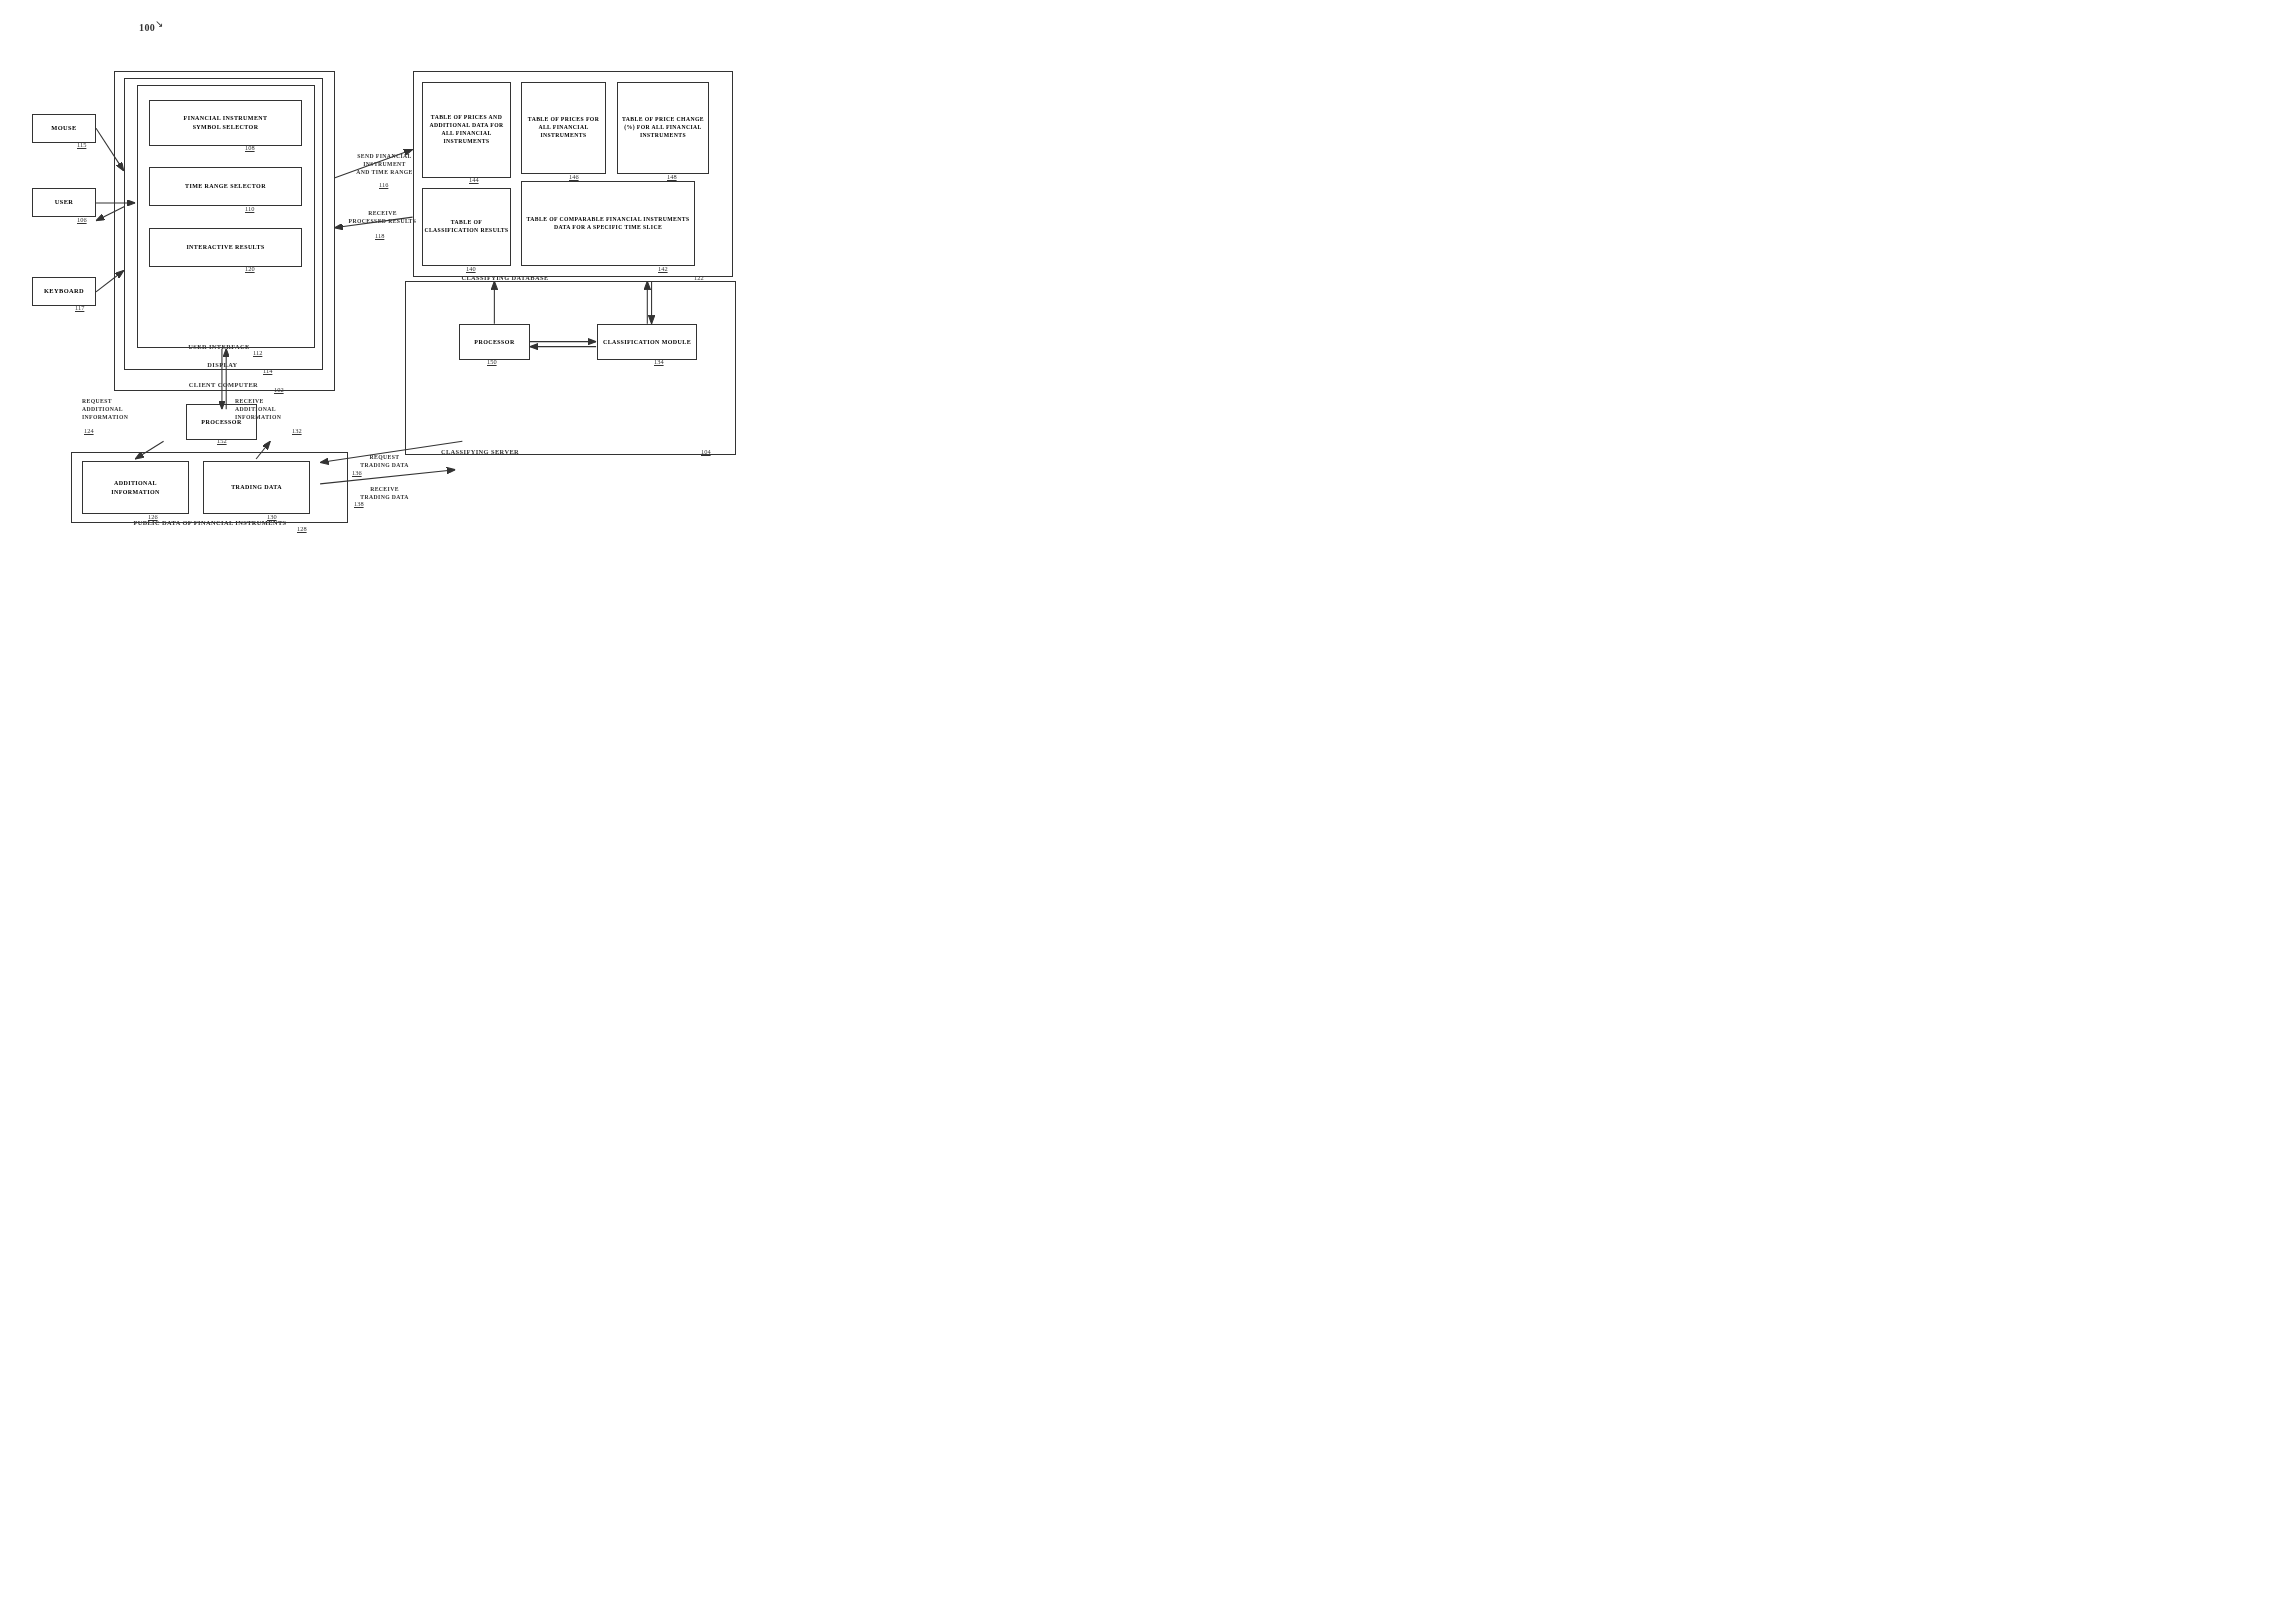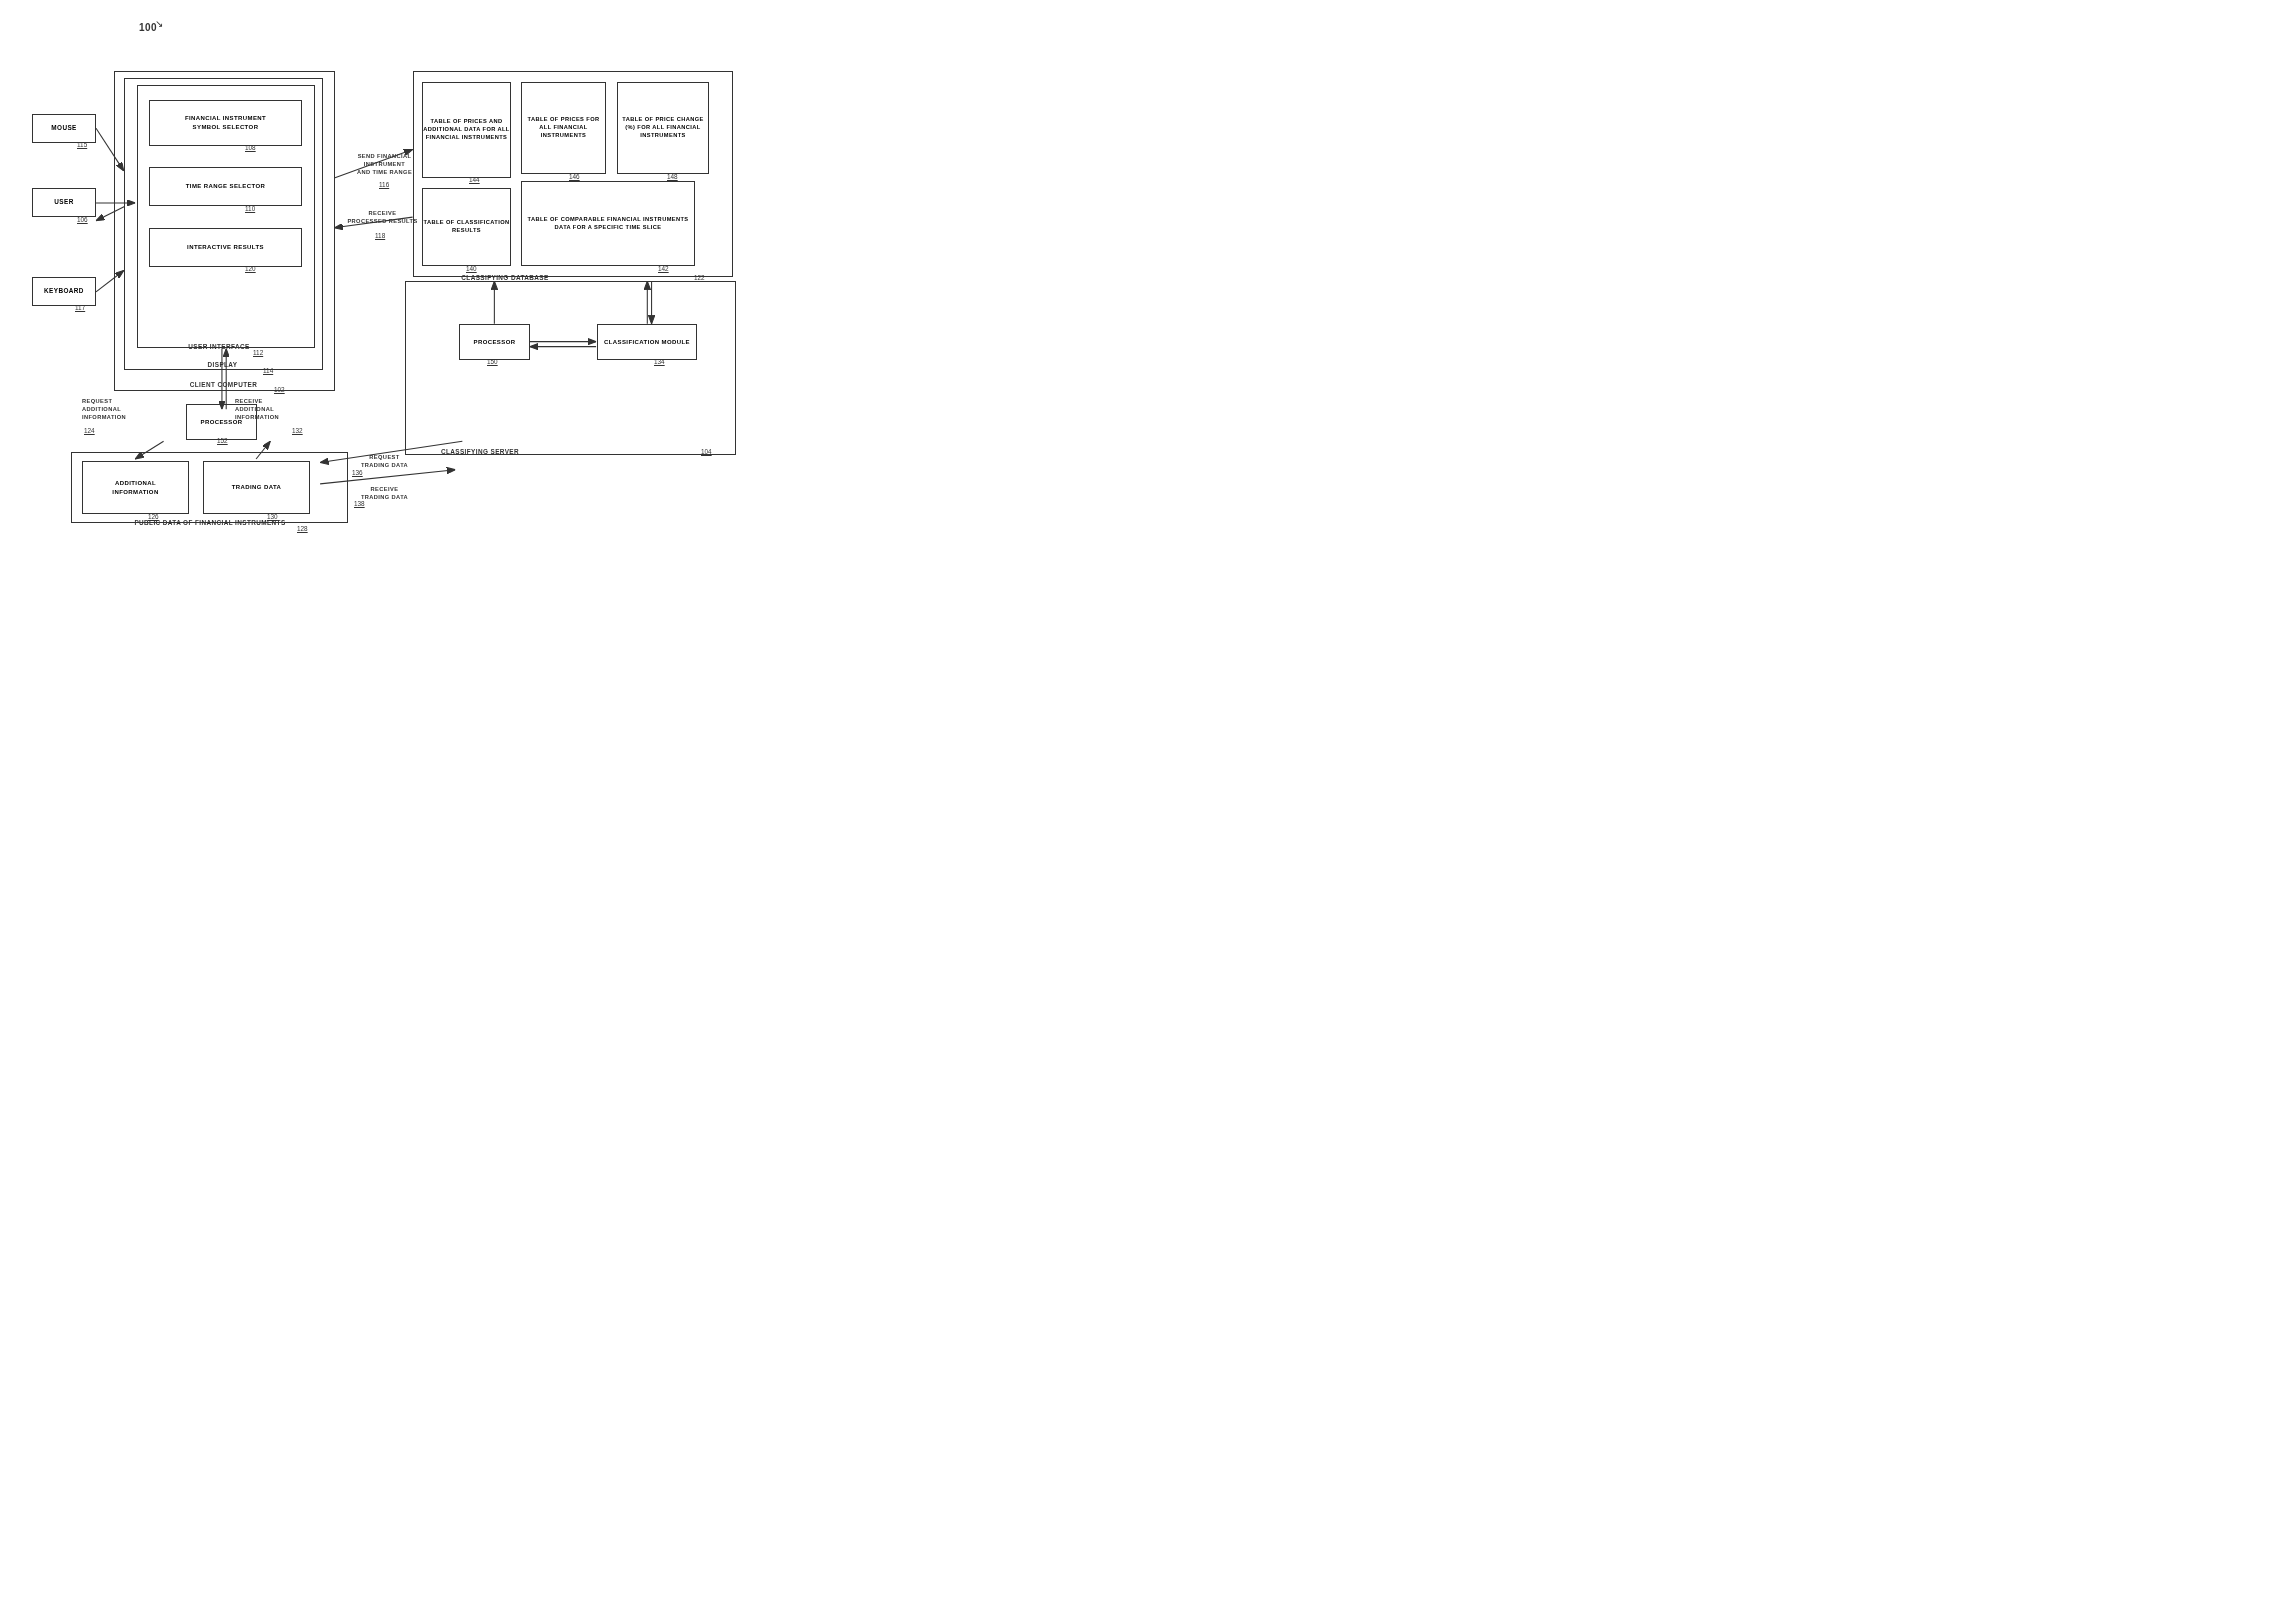--- a/index.html
+++ b/index.html
@@ -10,20 +10,21 @@
       width: 754px;
       min-height: 541px;
       position: relative;
       overflow: hidden;
     }
 
     .diagram-container {
       position: relative;
       width: 754px;
       height: 541px;
+      font-family: Liberation Serif, serif;
     }
 
     
     .box {
       position: absolute;
       border: 1.1px solid #333;
       background: #fff;
       display: flex;
       align-items: center;
       justify-content: center;

